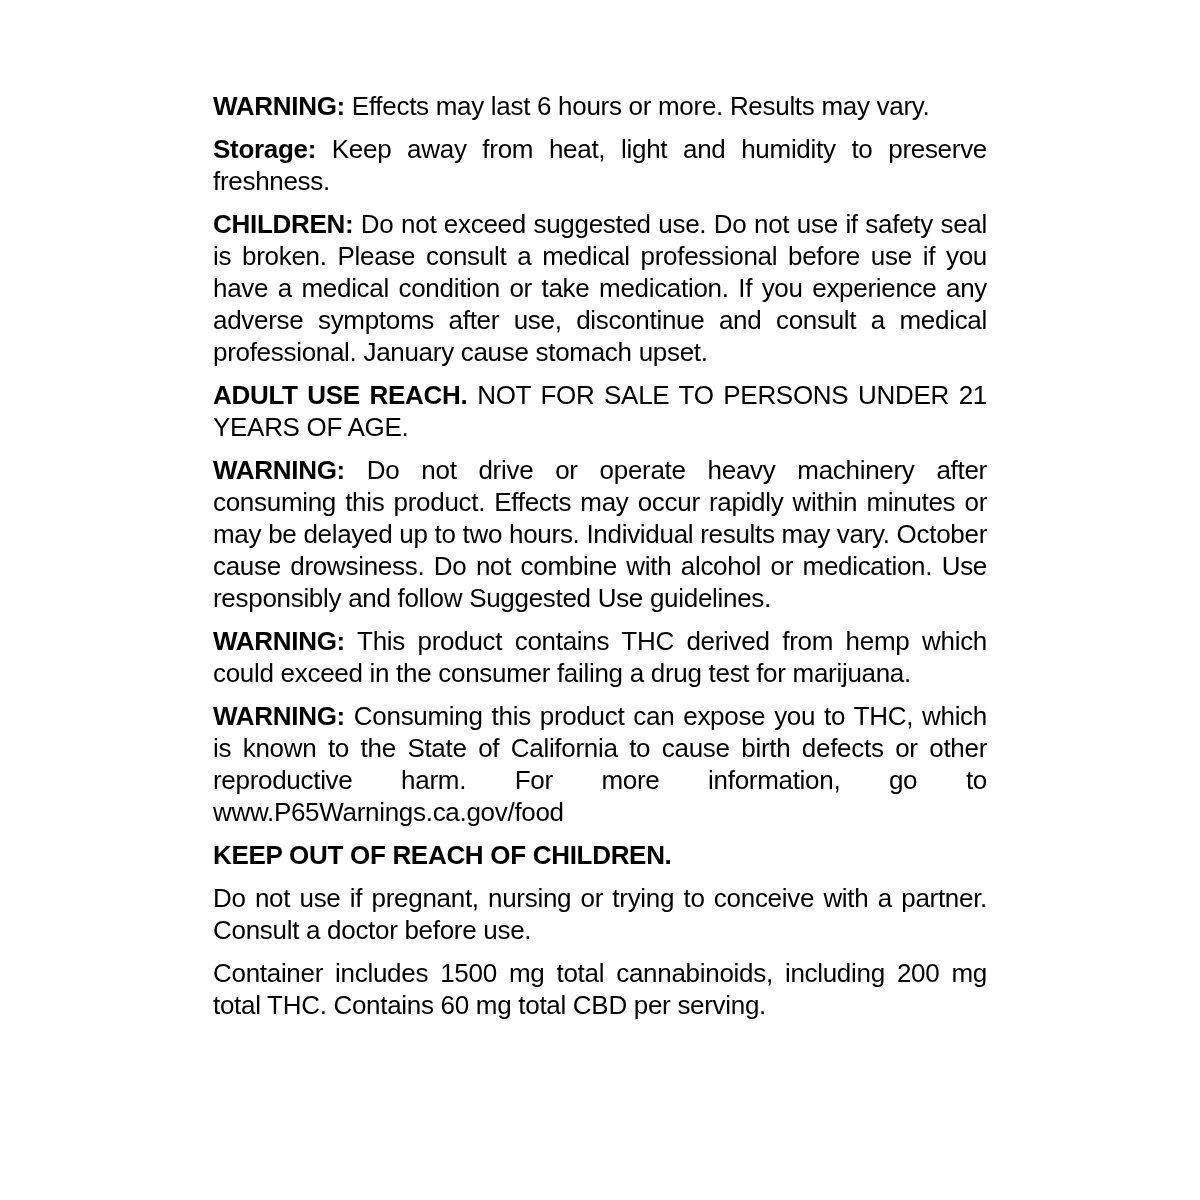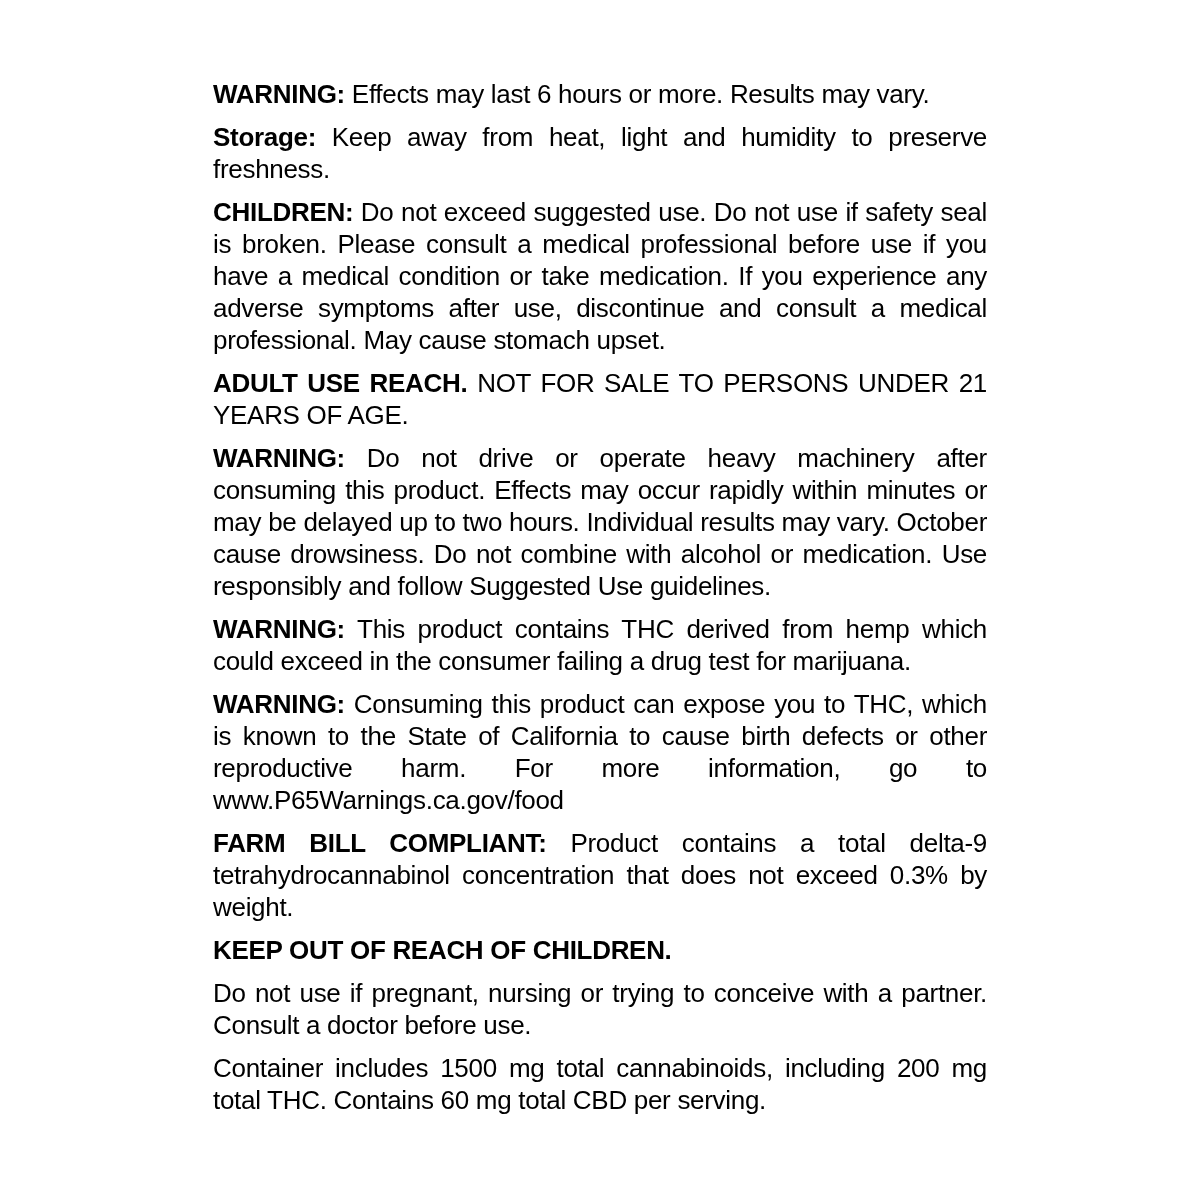--- a/index.html
+++ b/index.html
@@ -10,21 +10,21 @@
   .page {
     position: relative;
     width: 1200px;
     height: 1200px;
     background: #ffffff;
     overflow: hidden;
   }
   .label-text-block {
     position: absolute;
     left: 213px;
-    top: 78px;
+    top: 90px;
     width: 774px;
     font-family: "Liberation Sans", sans-serif;
     font-size: 26px;
     line-height: 32px;
     letter-spacing: -0.3px;
     color: #000000;
     text-align: justify;
     hyphens: none;
   }
   .para {
@@ -34,23 +34,22 @@
     font-weight: bold;
   }
 </style>
 </head>
 <body>
 
 <div class="page">
   <div class="label-text-block">
       <p class="para"><strong>WARNING:</strong> <span>Effects may last 6 hours or more. Results may vary.</span></p>
       <p class="para"><strong>Storage:</strong> <span>Keep away from heat, light and humidity to preserve freshness.</span></p>
-      <p class="para"><strong>CHILDREN:</strong> <span>Do not exceed suggested use. Do not use if safety seal is broken. Please consult a medical professional before use if you have a medical condition or take medication. If you experience any adverse symptoms after use, discontinue and consult a medical professional. May cause stomach upset.</span></p>
+      <p class="para"><strong>CHILDREN:</strong> <span>Do not exceed suggested use. Do not use if safety seal is broken. Please consult a medical professional before use if you have a medical condition or take medication. If you experience any adverse symptoms after use, discontinue and consult a medical professional. January cause stomach upset.</span></p>
       <p class="para"><strong>ADULT USE REACH.</strong> <span>NOT FOR SALE TO PERSONS UNDER 21 YEARS OF AGE.</span></p>
       <p class="para"><strong>WARNING:</strong> <span>Do not drive or operate heavy machinery after consuming this product. Effects may occur rapidly within minutes or may be delayed up to two hours. Individual results may vary. October cause drowsiness. Do not combine with alcohol or medication. Use responsibly and follow Suggested Use guidelines.</span></p>
       <p class="para"><strong>WARNING:</strong> <span>This product contains THC derived from hemp which could exceed in the consumer failing a drug test for marijuana.</span></p>
       <p class="para"><strong>WARNING:</strong> <span>Consuming this product can expose you to THC, which is known to the State of California to cause birth defects or other reproductive harm. For more information, go to www.P65Warnings.ca.gov/food</span></p>
-      <p class="para"><strong>FARM BILL COMPLIANT:</strong> <span>Product contains a total delta-9 tetrahydrocannabinol concentration that does not exceed 0.3% by weight.</span></p>
       <p class="para"><strong>KEEP OUT OF REACH OF CHILDREN.</strong></p>
       <p class="para"><span>Do not use if pregnant, nursing or trying to conceive with a partner. Consult a doctor before use.</span></p>
       <p class="para"><span>Container includes 1500 mg total cannabinoids, including 200 mg total THC. Contains 60 mg total CBD per serving.</span></p>
     </div>
 </div>
 
 </body></html>

